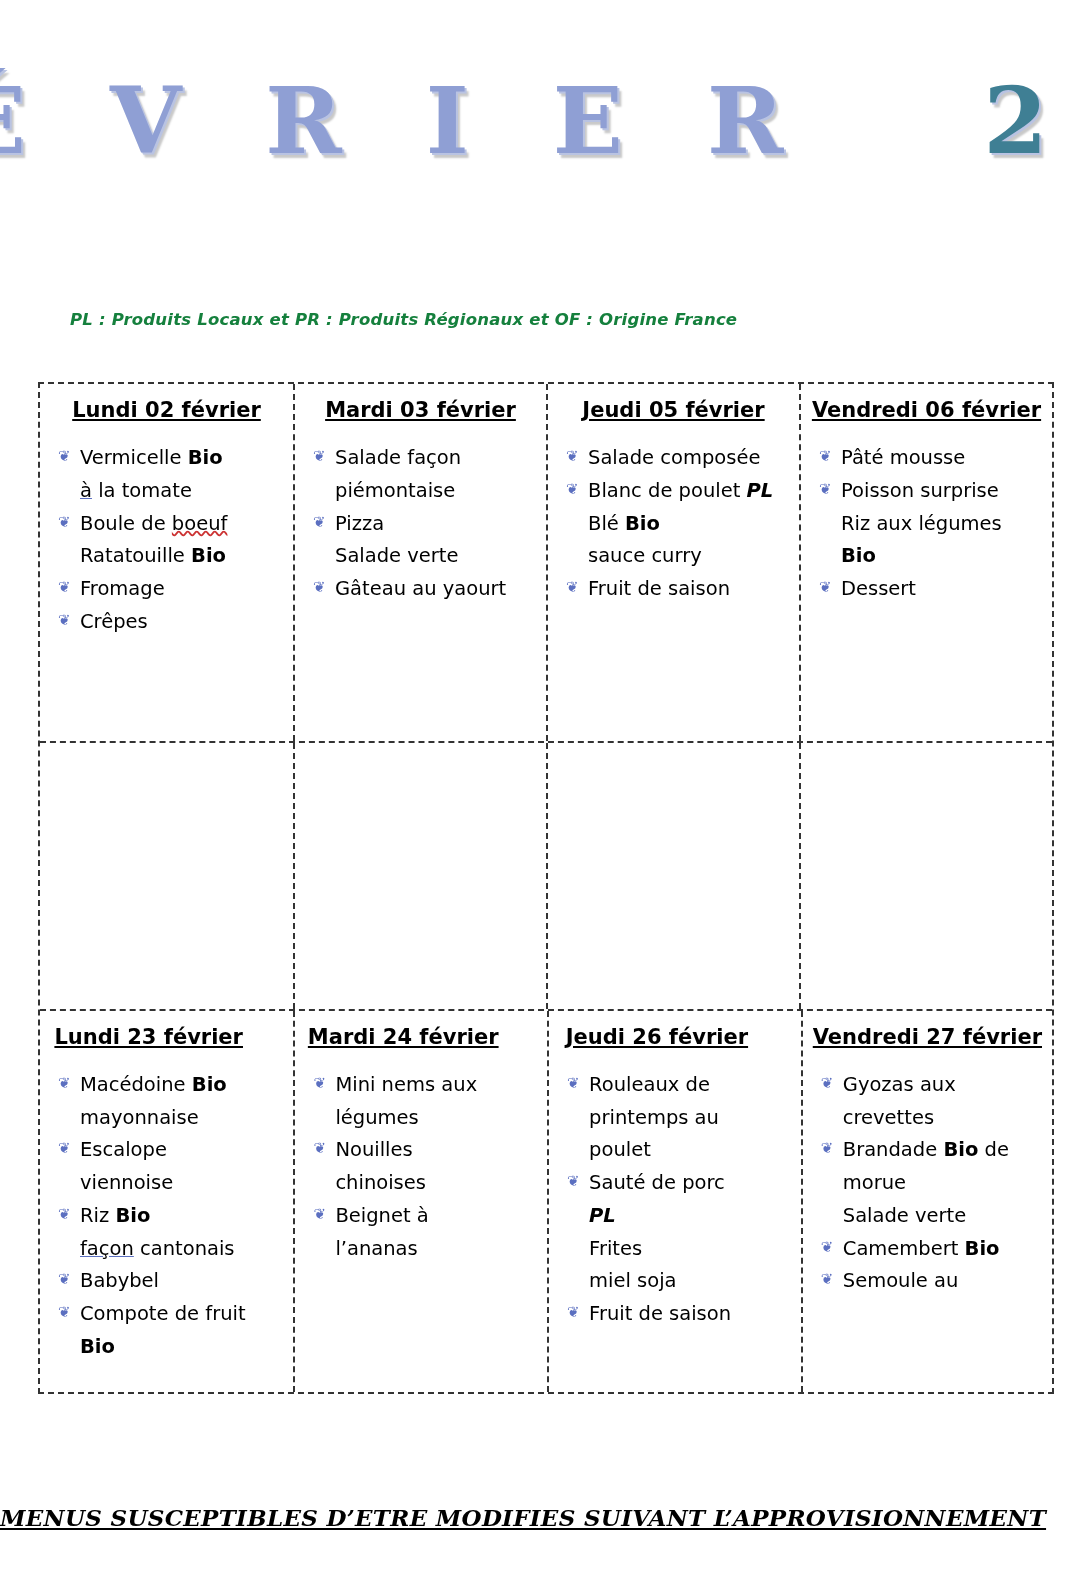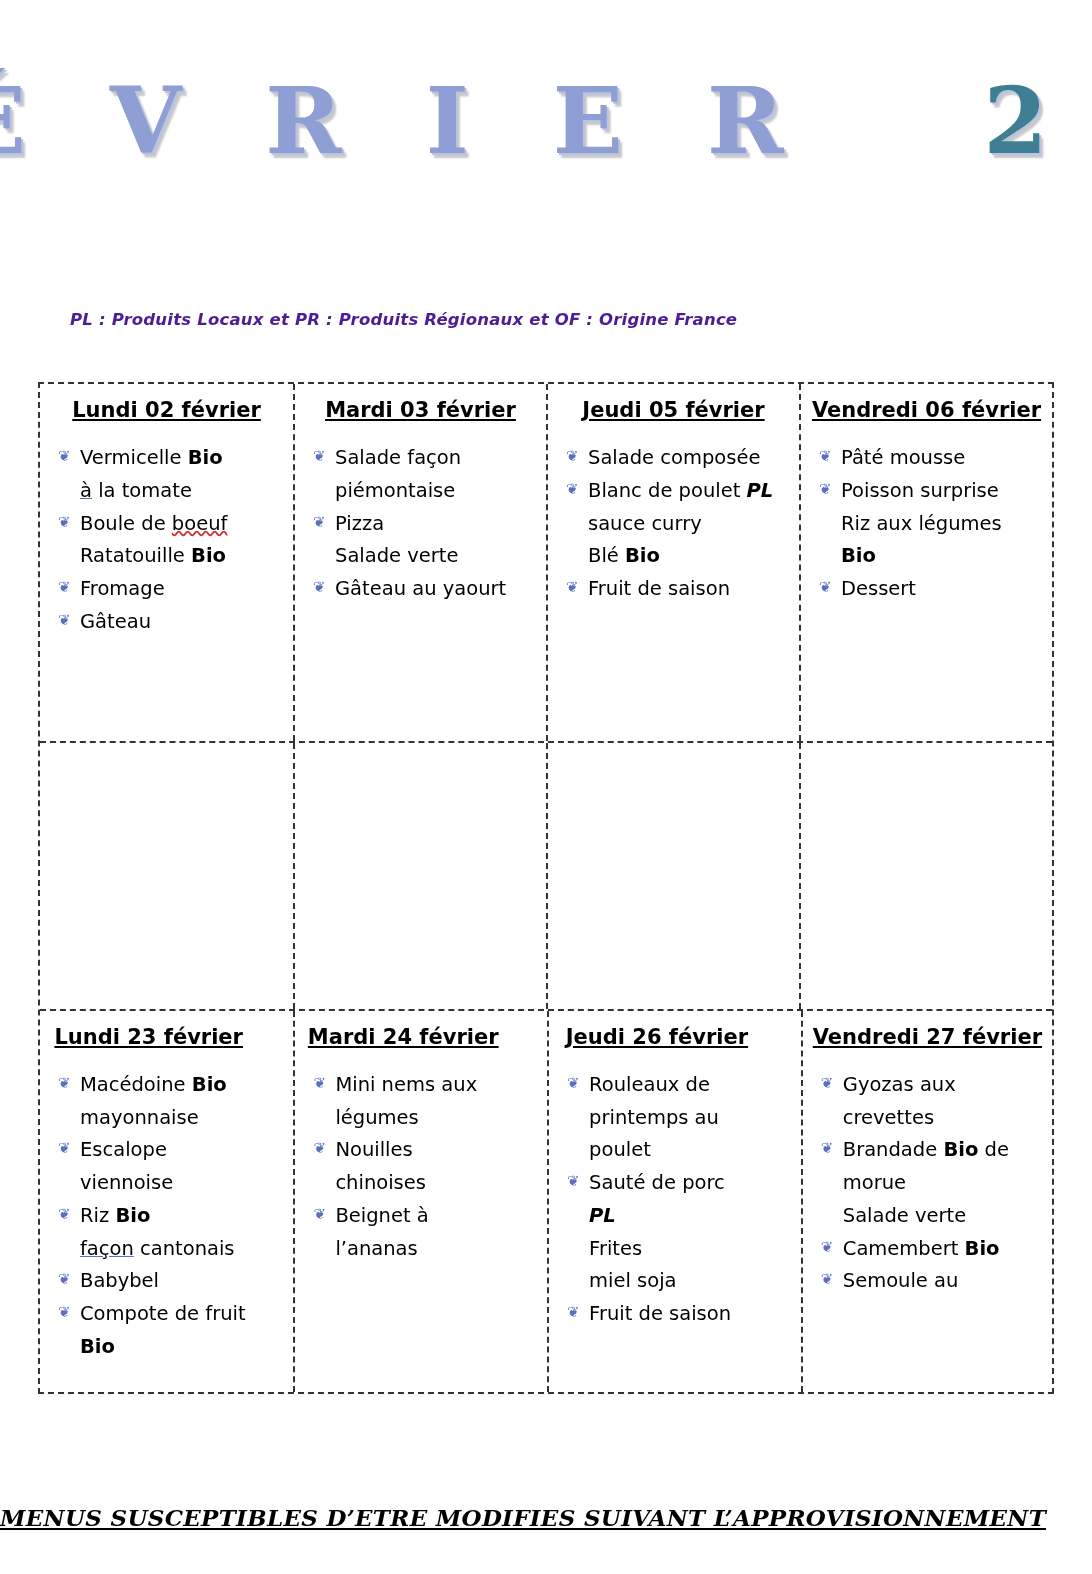--- a/index.html
+++ b/index.html
@@ -45,21 +45,21 @@
 
   
   .legend {
     position: absolute;
     top: 310px;
     left: 70px;
     font-family: "DejaVu Sans", sans-serif;
     font-style: italic;
     font-weight: bold;
     font-size: 16.5px;
-    color: #4c1d95;
+    color: #15803d;
     letter-spacing: 0.2px;
   }
 
   
   .menu-table {
     position: absolute;
     top: 382px;
     left: 38px;
     width: 1016px;
     height: 1012px;
@@ -187,21 +187,21 @@
           <li class="dish">
             <span class="bullet empty">❦</span>
             <span class="dish-text ">Ratatouille <b>Bio</b></span>
           </li>
           <li class="dish">
             <span class="bullet">❦</span>
             <span class="dish-text">Fromage</span>
           </li>
           <li class="dish">
             <span class="bullet">❦</span>
-            <span class="dish-text">Gâteau</span>
+            <span class="dish-text">Crêpes</span>
           </li>
         </ul>
       </div>
       <div class="menu-cell">
         <div class="day-title">Mardi 03 février</div>
         <ul class="dish-list">
           <li class="dish">
             <span class="bullet">❦</span>
             <span class="dish-text">Salade façon</span>
           </li>
@@ -229,25 +229,25 @@
           <li class="dish">
             <span class="bullet">❦</span>
             <span class="dish-text">Salade composée</span>
           </li>
           <li class="dish">
             <span class="bullet">❦</span>
             <span class="dish-text">Blanc de poulet <i>PL</i></span>
           </li>
           <li class="dish">
             <span class="bullet empty">❦</span>
+            <span class="dish-text ">Blé <b>Bio</b></span>
+          </li>
+          <li class="dish">
+            <span class="bullet empty">❦</span>
             <span class="dish-text ">sauce curry</span>
-          </li>
-          <li class="dish">
-            <span class="bullet empty">❦</span>
-            <span class="dish-text ">Blé <b>Bio</b></span>
           </li>
           <li class="dish">
             <span class="bullet">❦</span>
             <span class="dish-text">Fruit de saison</span>
           </li>
         </ul>
       </div>
       <div class="menu-cell">
         <div class="day-title">Vendredi 06 février</div>
         <ul class="dish-list">

